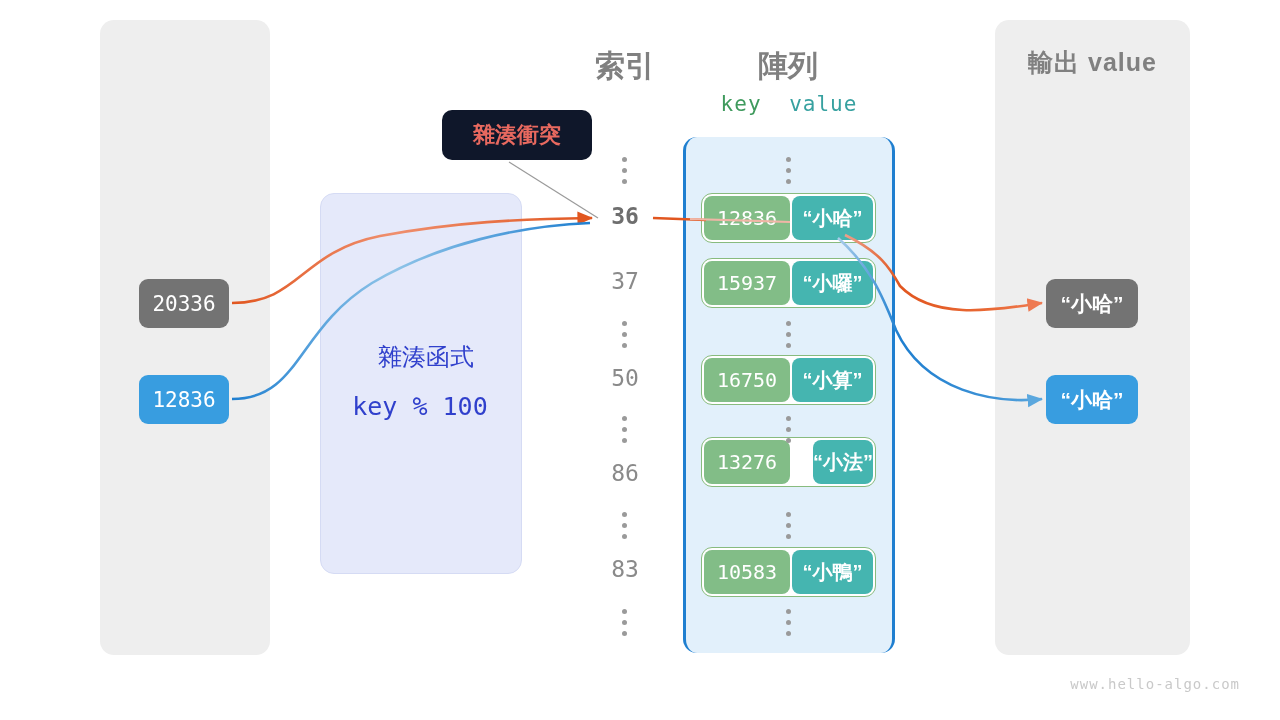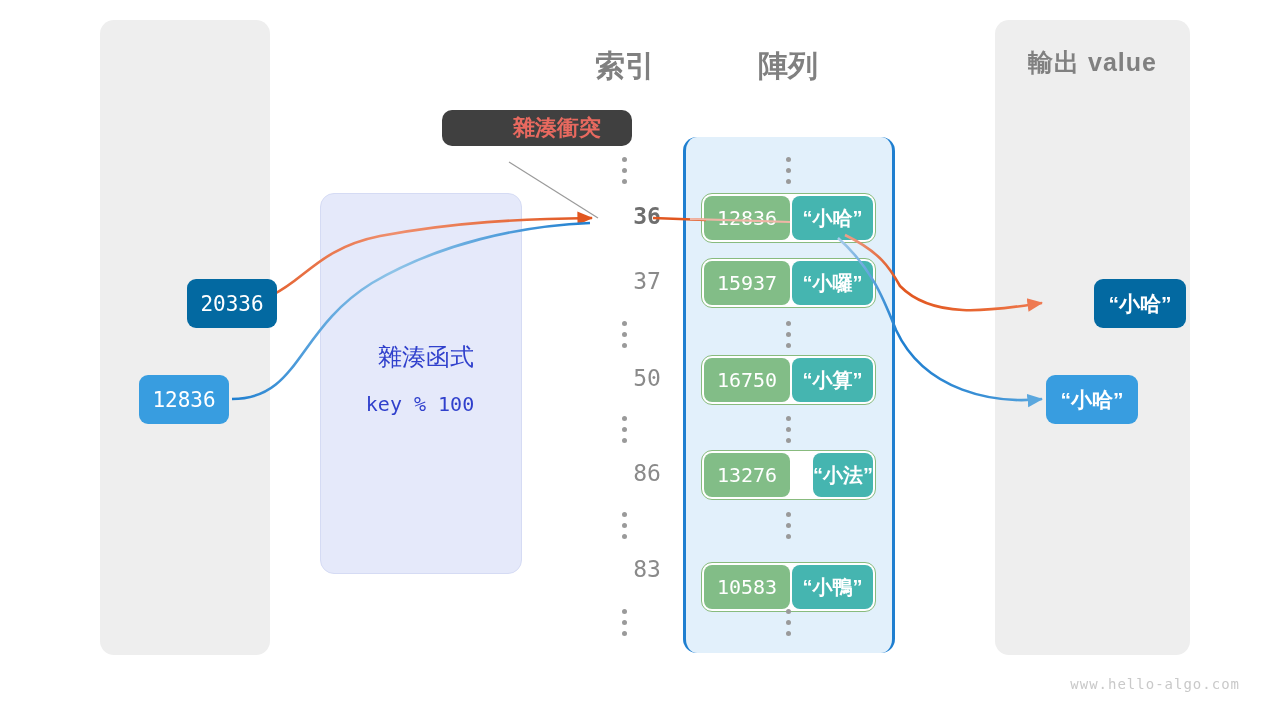--- a/index.html
+++ b/index.html
@@ -46,50 +46,50 @@
   #hash-box{
     position:absolute;left:320px;top:193px;width:200px;height:379px;
     background:#e5e9fa;border:1px solid #d5dbf4;border-radius:14px;
   }
   #hash-title{
     position:absolute;left:320px;top:341px;width:212px;text-align:center;
     color:#3040cc;font-size:24px;white-space:nowrap;
   }
   #hash-formula{
     position:absolute;left:320px;top:392px;width:200px;text-align:center;
-    color:#3040cc;font-size:20px;white-space:nowrap;
+    color:#3040cc;font-size:25px;white-space:nowrap;
     font-family:"DejaVu Sans Mono","Liberation Mono",monospace;
   }
 
   
   #collision-label{
-    position:absolute;left:442px;top:110px;width:150px;height:36px;
-    background:#404040;border-radius:10px;
+    position:absolute;left:442px;top:110px;width:150px;height:50px;
+    background:#0f172a;border-radius:10px;
     display:flex;align-items:center;justify-content:center;
-    color:#e8695f;font-weight:bold;font-size:22px;white-space:nowrap;padding-left:40px;
+    color:#e8695f;font-weight:bold;font-size:22px;white-space:nowrap;
   }
 
   
   .chip{
     position:absolute;border-radius:9px;color:#ffffff;
     display:flex;align-items:center;justify-content:center;
     white-space:nowrap;
   }
   .chip-num{font-family:"DejaVu Sans Mono","Liberation Mono",monospace;font-size:21px;}
   .chip-txt{font-size:21px;font-weight:bold;}
-  .chip-orange{background:#0369a1;margin-left:48px;}
+  .chip-orange{background:#737373;}
   .chip-blue{background:#389de0;}
   #in-key-0{left:139px;top:279px;width:90px;height:49px;}
   #in-key-1{left:139px;top:375px;width:90px;height:49px;}
   #out-val-0{left:1046px;top:279px;width:92px;height:49px;}
   #out-val-1{left:1046px;top:375px;width:92px;height:49px;}
 
   
   .idx{
-    position:absolute;left:607px;width:80px;text-align:center;
+    position:absolute;left:585px;width:80px;text-align:center;
     font-family:"DejaVu Sans Mono","Liberation Mono",monospace;
     font-size:23px;color:#8a8a8a;white-space:nowrap;
   }
   .idx.bold{color:#6e6e6e;font-weight:bold;}
 
   
   .vdots{position:absolute;width:5px;}
   .vdots i{
     display:block;width:5px;height:5px;border-radius:50%;
     background:#9a9a9a;margin-bottom:6px;
@@ -139,20 +139,24 @@
 <div id="stage">
 
   <div class="panel" id="panel-left"></div>
 
   <div class="panel" id="panel-right"></div>
   <div class="panel-title" id="title-right">輸出 value</div>
 
   <div class="col-heading" id="heading-index">索引</div>
   <div class="col-heading" id="heading-array">陣列</div>
 
+  <div id="kv-heading">
+    <span class="kv-key">key</span>
+    <span class="kv-val">value</span>
+  </div>
 
   <div id="hash-box"></div>
   <div id="hash-title">雜湊函式</div>
   <div id="hash-formula">key % 100</div>
 
   <div id="array-box"></div>
 
   <div id="index-column">
       <div class="vdots" style="left: 622px; top: 157px;">
         <i></i>
@@ -192,25 +196,25 @@
         <div class="cell-val">“小哈”</div>
       </div>
       <div class="entry" style="top: 258px;">
         <div class="cell-key">15937</div>
         <div class="cell-val">“小囉”</div>
       </div>
       <div class="entry" style="top: 355px;">
         <div class="cell-key">16750</div>
         <div class="cell-val">“小算”</div>
       </div>
-      <div class="entry" style="top: 450px; gap: 21px;">
+      <div class="entry" style="top: 437px; gap: 21px;">
         <div class="cell-key">13276</div>
         <div class="cell-val">“小法”</div>
       </div>
-      <div class="entry" style="top: 562px;">
+      <div class="entry" style="top: 547px;">
         <div class="cell-key">10583</div>
         <div class="cell-val">“小鴨”</div>
       </div>
     </div>
 
   <div id="array-dots-layer">
       <div class="vdots" style="left: 786px; top: 157px;">
         <i></i>
         <i></i>
         <i></i>

